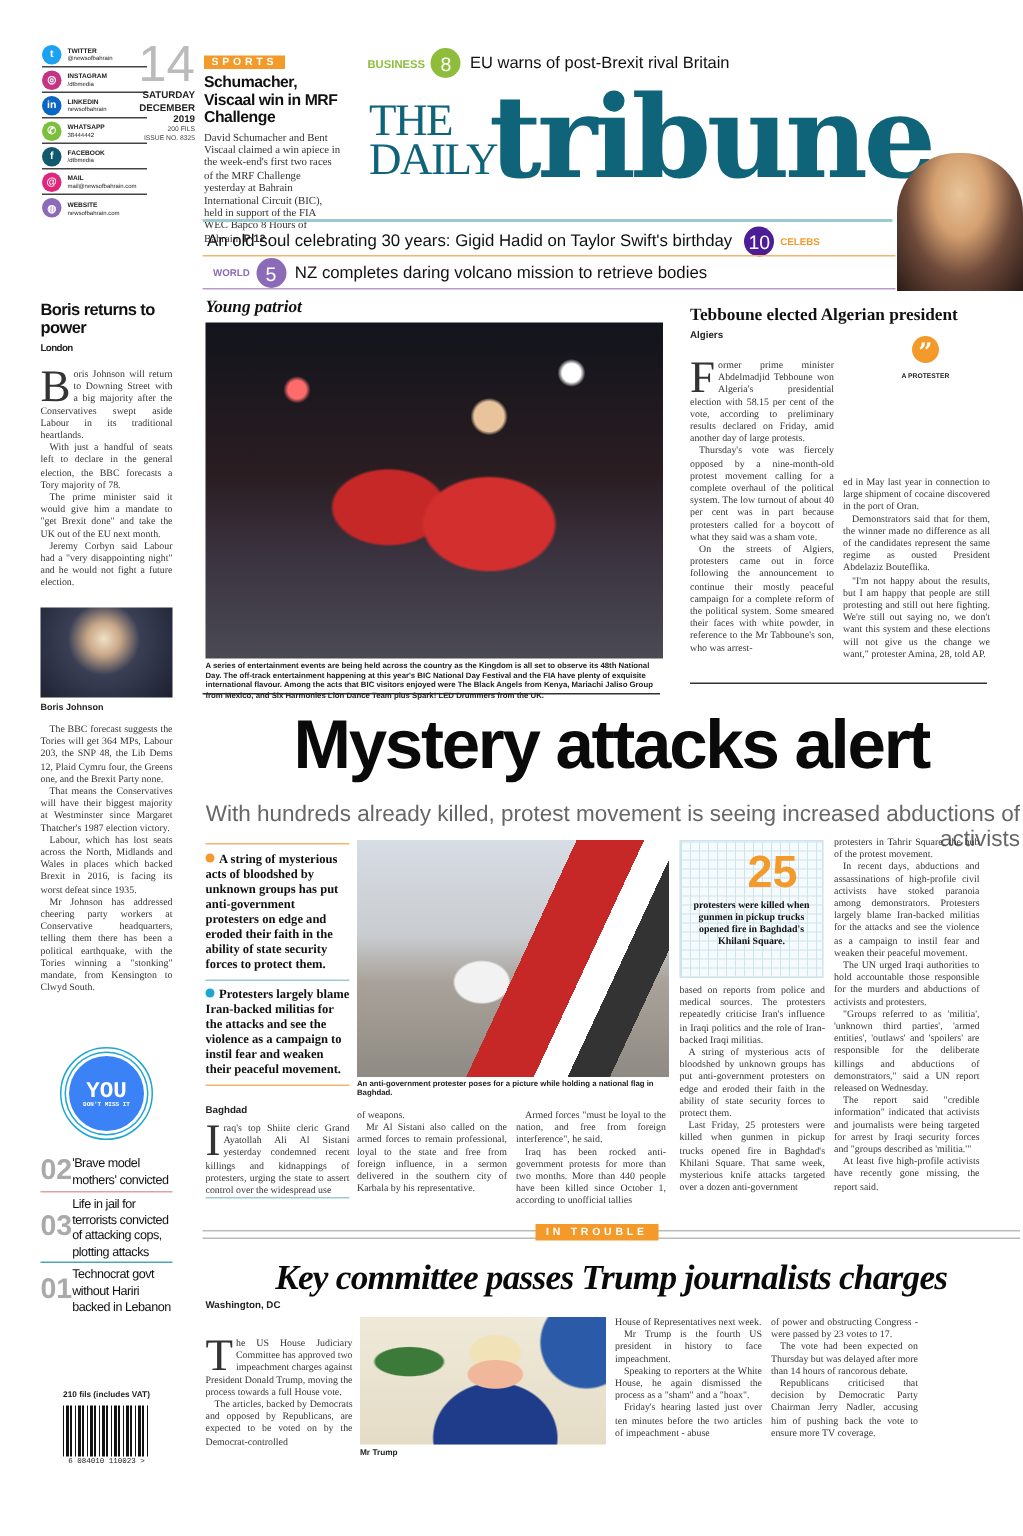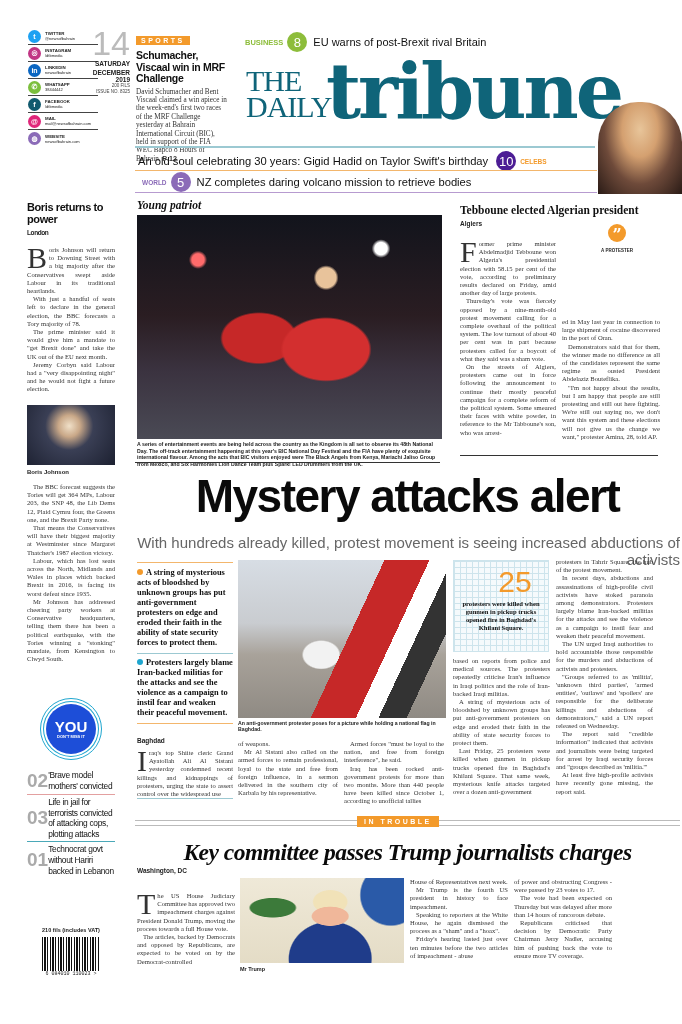--- a/index.html
+++ b/index.html
@@ -55,21 +55,21 @@
 
   
   .boris-head { left: 27px; top: 201px; width: 90px; font-family: "Liberation Sans", sans-serif; font-weight: bold; font-size: 11px; line-height: 12px; color: #111; letter-spacing: -0.4px; }
   .dateline { font-family: "Liberation Sans", sans-serif; font-weight: bold; font-size: 6.5px; color: #222; }
   .boris-body { left: 27px; top: 246px; width: 88px; }
   .boris-photo { left: 27px; top: 405px; width: 88px; height: 60px; background: radial-gradient(circle at 48% 35%, #f0e0c8 0%, #c9a888 18%, #3a3f55 40%, #1c2030 100%); }
   .boris-cap { left: 27px; top: 469px; font-family: "Liberation Sans", sans-serif; font-weight: bold; font-size: 6px; color: #222; }
   .boris-body2 { left: 27px; top: 483px; width: 88px; }
 
   .you-badge { left: 40px; top: 698px; width: 62px; height: 62px; border-radius: 50%; border: 1.5px solid #1ea6cf; display: flex; align-items: center; justify-content: center; }
-  .you-inner { width: 50px; height: 50px; border-radius: 50%; background: #1d4ed8; box-shadow: 0 0 0 2px #fff, 0 0 0 3px #1ea6cf; display: flex; flex-direction: column; align-items: center; justify-content: center; color: #fff; font-family: Liberation Sans, sans-serif; }
+  .you-inner { width: 50px; height: 50px; border-radius: 50%; background: #3b82f6; box-shadow: 0 0 0 2px #fff, 0 0 0 3px #1ea6cf; display: flex; flex-direction: column; align-items: center; justify-content: center; color: #fff; font-family: Liberation Mono, monospace; }
   .you-big { font-weight: bold; font-size: 15px; line-height: 15px; }
   .you-small { font-weight: bold; font-size: 4px; }
 
   .miss-list { left: 27px; top: 768px; width: 88px; }
   .miss-item { display: flex; align-items: center; padding: 2px 0; }
   .miss-num { font-family: "Liberation Sans", sans-serif; font-weight: bold; font-size: 19px; color: #aaa; width: 26px; }
   .miss-text { font-family: "Liberation Sans", sans-serif; font-size: 8.4px; line-height: 10.6px; color: #111; letter-spacing: -0.3px; }
   .miss-sep { height: 1px; width: 88px; }
   .price { left: 27px; top: 927px; width: 88px; text-align: center; font-family: "Liberation Sans", sans-serif; font-weight: bold; font-size: 5.5px; color: #222; }
   .barcode { left: 42px; top: 937px; width: 58px; height: 38px; background: repeating-linear-gradient(90deg, #111 0 1px, #fff 1px 2px, #111 2px 4px, #fff 4px 5px, #111 5px 6px, #fff 6px 8px); }
@@ -115,21 +115,21 @@
     linear-gradient(115deg, transparent 52%, #c62828 52% 68%, transparent 68%),
     linear-gradient(115deg, transparent 62%, #fff 62% 76%, transparent 76%),
     linear-gradient(115deg, transparent 70%, #333 70% 86%, transparent 86%),
     radial-gradient(ellipse at 40% 60%, #f2f2f2 0 10%, transparent 11%),
     linear-gradient(180deg, #d7dde4 0%, #c9ccd0 40%, #a8a29a 60%, #8f8a83 100%); }
   .flag-cap { left: 238px; top: 720px; width: 208px; font-family: "Liberation Sans", sans-serif; font-weight: bold; font-size: 5.2px; line-height: 6.4px; color: #222; }
   .bag-col2 { left: 238px; top: 740px; width: 100px; }
   .bag-col3 { left: 344px; top: 740px; width: 100px; }
 
   .stat-box { left: 453px; top: 560px; width: 96px; height: 92px; background-color: #f5fafc; background-image: linear-gradient(#cde4ec 1px, transparent 1px), linear-gradient(90deg, #cde4ec 1px, transparent 1px); background-size: 6px 6px; border: 1px solid #cde4ec; text-align: center; padding-top: 6px; }
-  .stat-num { font-family: "Liberation Sans", sans-serif; font-weight: normal; font-size: 30px; line-height: 30px; color: #f39a2b; padding-left: 28px; }
+  .stat-num { font-family: "Liberation Sans", sans-serif; font-weight: bold; font-size: 30px; line-height: 30px; color: #f39a2b; padding-left: 28px; }
   .stat-text { font-family: "Liberation Serif", serif; font-weight: bold; font-size: 6.6px; line-height: 8px; color: #111; margin-top: 3px; padding: 0 8px; }
   .bag-col4 { left: 453px; top: 657px; width: 97px; }
   .bag-col5 { left: 556px; top: 558px; width: 97px; }
 
   
   .trouble-lines { left: 135px; top: 820px; width: 545px; height: 6px; border-top: 1px solid #bbb; border-bottom: 1px solid #bbb; }
   .trouble-tag { left: 357px; top: 816px; background: #f39a2b; color: #fff; font-family: "Liberation Sans", sans-serif; font-weight: bold; font-size: 7px; letter-spacing: 2.5px; padding: 2px 7px; }
   .trump-head { left: 135px; top: 838px; width: 545px; text-align: center; font-family: "Liberation Serif", serif; font-style: italic; font-weight: bold; font-size: 23.5px; line-height: 28px; color: #0a0a0a; letter-spacing: -0.5px; }
   .wdc { left: 137px; top: 867px; }
   .trump-col1 { left: 137px; top: 892px; width: 98px; }

